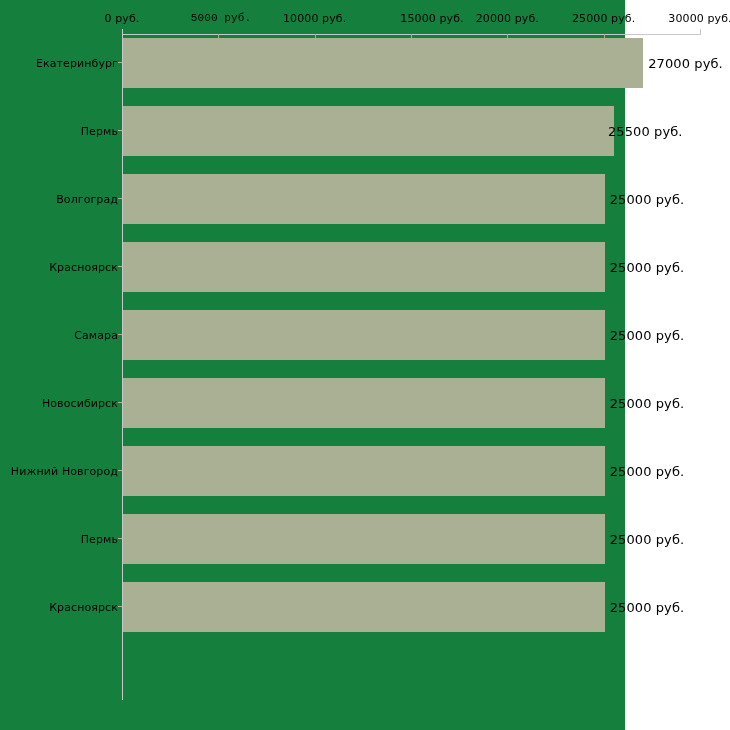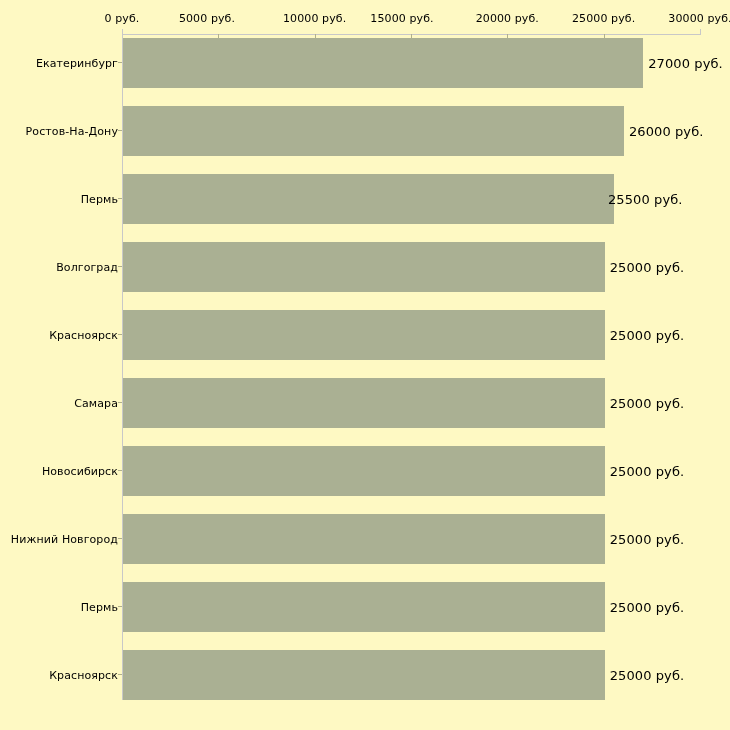--- a/index.html
+++ b/index.html
@@ -10,23 +10,23 @@
   body {
     width: 730px;
     height: 730px;
     font-family: "DejaVu Sans", sans-serif;
     color: #000000;
     overflow: hidden;
   }
 
   #chart-root {
     position: relative;
-    width: 730px;
+    width: 625px;
     height: 730px;
-    background: #fef9c3;
+    background: #15803d;
   }
 
   
   .axis-top {
     position: absolute;
     left: 122px;
     top: 34px;
     width: 578px;
     height: 1px;
     background: #c8c8c8;
@@ -111,45 +111,39 @@
 
 <div id="chart-root">
 
   <div class="axis-top"></div>
   <div class="axis-left"></div>
 
   <div id="ticks">
       <div class="tick tick-end" style="left: 122px;"></div>
       <div class="tick-label" style="left: 122px;">0 руб.</div>
       <div class="tick" style="left: 218.333px;"></div>
-      <div class="tick-label" style="left: 207px;">5000 руб.</div>
+      <div class="tick-label" style="left: 221px; font-family: Liberation Mono, monospace;">5000 руб.</div>
       <div class="tick" style="left: 314.667px;"></div>
       <div class="tick-label" style="left: 314.667px; text-align: center;">10000 руб.</div>
       <div class="tick" style="left: 411px;"></div>
-      <div class="tick-label" style="left: 402px;">15000 руб.</div>
+      <div class="tick-label" style="left: 432px;">15000 руб.</div>
       <div class="tick" style="left: 507.333px;"></div>
       <div class="tick-label" style="left: 507.333px;">20000 руб.</div>
       <div class="tick" style="left: 603.667px;"></div>
       <div class="tick-label" style="left: 603.667px;">25000 руб.</div>
       <div class="tick tick-end" style="left: 700px;"></div>
       <div class="tick-label" style="left: 700px;">30000 руб.</div>
     </div>
 
   <div class="rows" id="rows">
       <div class="row">
         <div class="cat-label">Екатеринбург</div>
         <div class="cat-tick"></div>
         <div class="bar" style="width: 520.2px; background: rgb(170, 176, 147);"></div>
         <div class="bar-value" style="left: 648.2px;">27000 руб.</div>
-      </div>
-      <div class="row">
-        <div class="cat-label">Ростов-На-Дону</div>
-        <div class="cat-tick"></div>
-        <div class="bar" style="width: 500.933px; background: rgb(170, 176, 147);"></div>
-        <div class="bar-value" style="left: 628.933px;">26000 руб.</div>
       </div>
       <div class="row">
         <div class="cat-label">Пермь</div>
         <div class="cat-tick"></div>
         <div class="bar" style="width: 491.3px; background: rgb(170, 176, 147);"></div>
         <div class="bar-value" style="left: 608px;">25500 руб.</div>
       </div>
       <div class="row">
         <div class="cat-label">Волгоград</div>
         <div class="cat-tick"></div>

